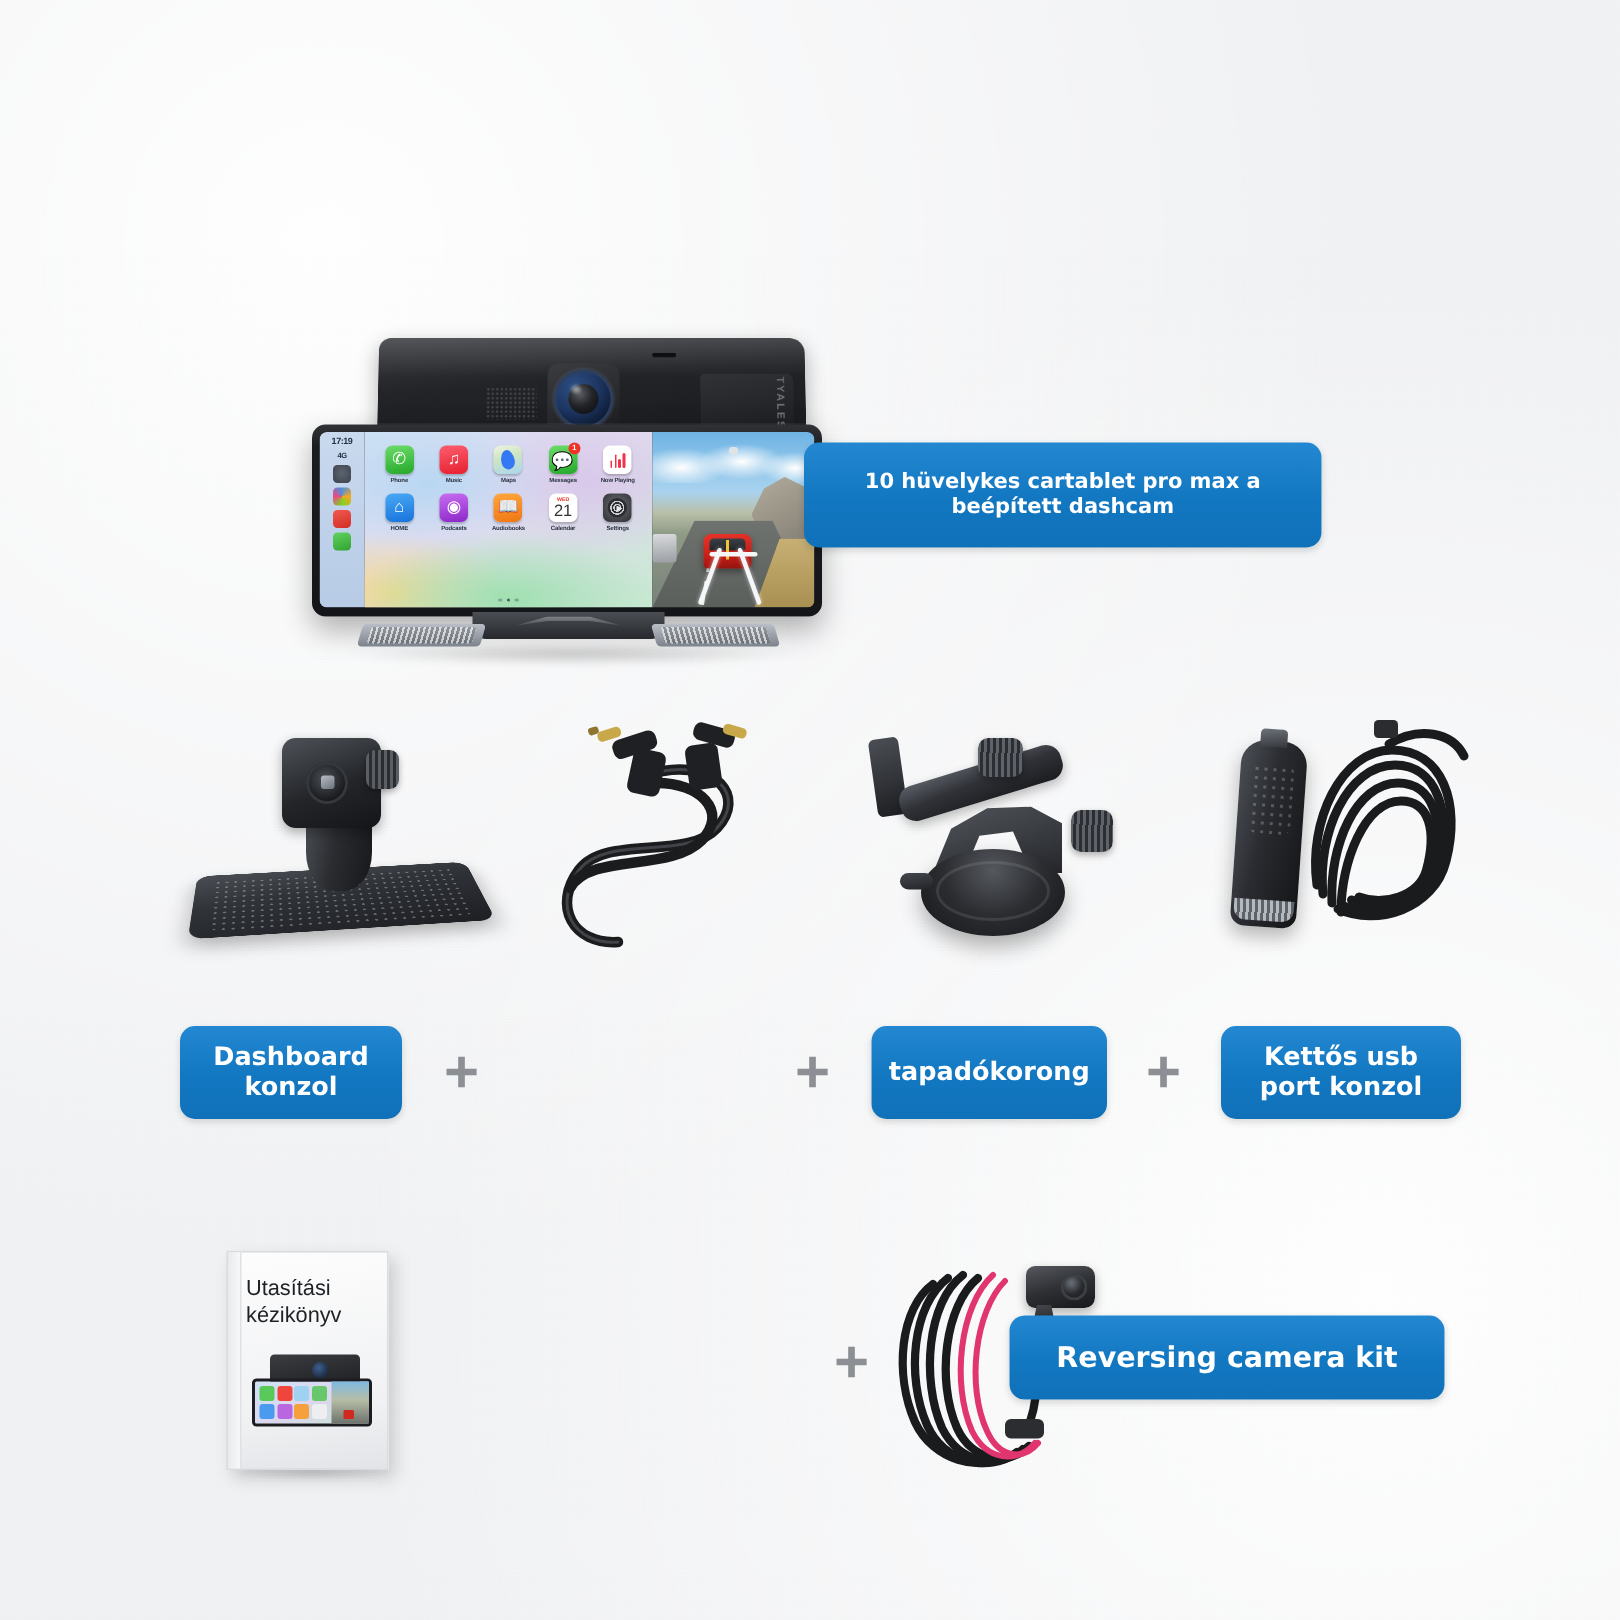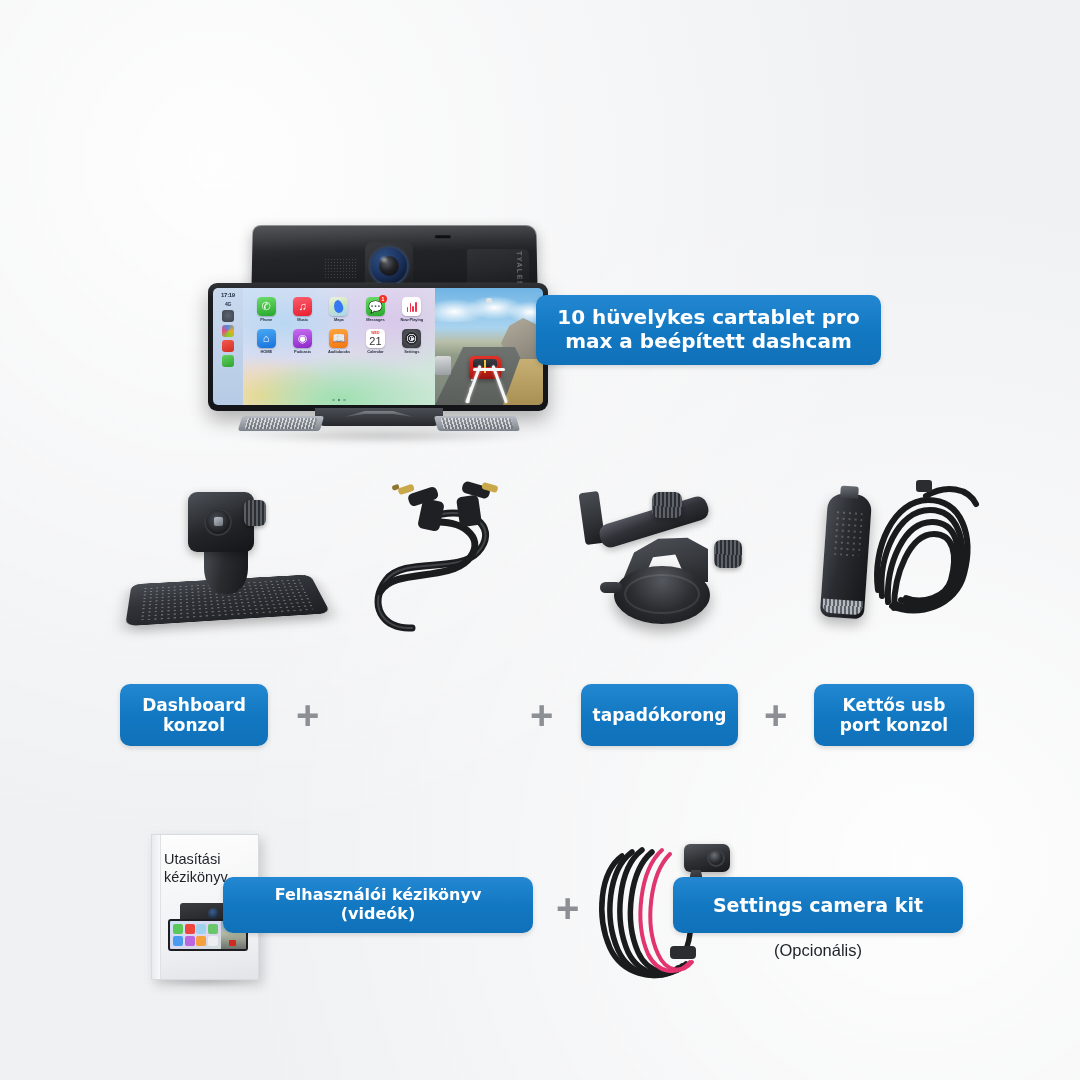--- a/index.html
+++ b/index.html
@@ -282,21 +282,21 @@
   }
   .dev-shadow {
     position:absolute; left:232px; top:224px; width:300px; height:14px;
     background: radial-gradient(ellipse, rgba(0,0,0,.22), rgba(0,0,0,0) 72%);
     filter: blur(3px);
   }
 
   
   .hero-pill {
     position:absolute; left:536px; top:90px; width:345px; height:70px;
-    font-size: 20px;
+    font-size: 14px;
   }
 
   
   .acc-row { position:absolute; left:0; top:472px; width:1080px; height:180px; }
   .acc-img { position:absolute; }
 
   
   .console { left:126px; top:8px; width:200px; height:165px; }
   .cons-base {
     position:absolute; left:4px; top:82px; width:192px; height:72px;
@@ -742,21 +742,20 @@
             <i style="background:#4a9af0"></i>
               <i style="background:#b966e0"></i>
               <i style="background:#f5a03c"></i>
               <i style="background:#eceef0"></i>
           </div>
           <div class="mp-road"></div>
         </div>
       </div>
     </div>
 
-    <div class="pill bot-pill-1">Felhasználói kézikönyv (videók)</div>
     <div class="plus bot-plus">+</div>
 
     <div class="revcam">
       <svg width="186" height="160" viewBox="0 0 186 160">
         <g fill="none" stroke="#1a1b1d" stroke-width="5.5" stroke-linecap="round">
           <path d="M34 26 C 12 42, 8 86, 22 118 C 34 144, 66 152, 84 140"></path>
           <path d="M44 22 C 20 40, 16 88, 30 120 C 42 146, 72 152, 90 138"></path>
           <path d="M54 20 C 30 38, 26 90, 40 122 C 52 146, 78 150, 94 136"></path>
           <path d="M64 22 C 42 40, 36 90, 50 122 C 60 144, 84 148, 98 134"></path>
         </g>
@@ -767,17 +766,16 @@
         <path d="M98 58 C 106 80, 104 108, 96 124" fill="none" stroke="#1a1b1d" stroke-width="5.5" stroke-linecap="round"></path>
         <rect x="82" y="116" width="26" height="13" rx="4" fill="#2b2d31"></rect>
       </svg>
       <div class="rc-body">
         <div class="rc-lens"></div>
       </div>
       <div class="rc-bracket"></div>
       <div class="rc-conn"></div>
     </div>
 
-    <div class="pill bot-pill-2">Settings camera kit</div>
-    <div class="optional">(Opcionális)</div>
+    <div class="pill bot-pill-2">Reversing camera kit</div>
   </div>
 
 </div>
 
 </body></html>

